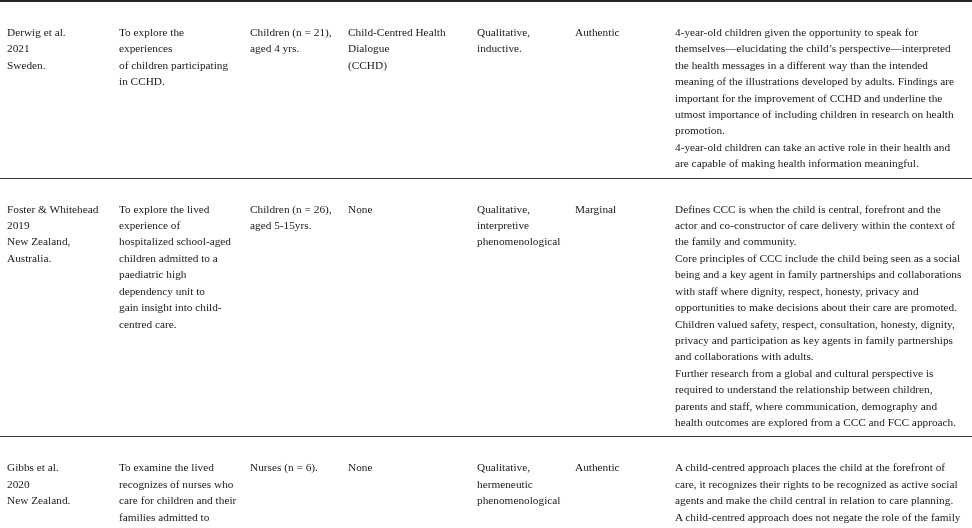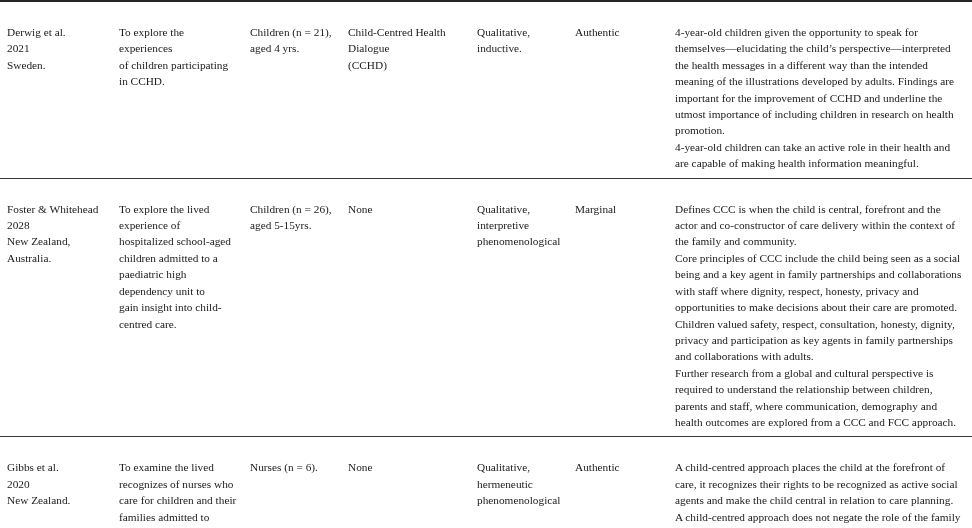--- a/index.html
+++ b/index.html
@@ -138,21 +138,21 @@
               <span class="para">4-year-old children given the opportunity to speak for themselves—elucidating the child’s perspective—interpreted the health messages in a different way than the intended meaning of the illustrations developed by adults. Findings are important for the improvement of CCHD and underline the utmost importance of including children in research on health promotion.</span>
               <span class="para">4-year-old children can take an active role in their health and are capable of making health information meaningful.</span>
             </span>
           </td>
       </tr>
 
       <tr class="row-sep r2">
         <td>
             <span class="cell-block">
               <span class="cell-line">Foster &amp; Whitehead</span>
-              <span class="cell-line">2028</span>
+              <span class="cell-line">2019</span>
               <span class="cell-line">New Zealand,</span>
               <span class="cell-line">Australia.</span>
             </span>
           </td>
         <td>
             <span class="cell-block">
               <span class="cell-line">To explore the lived</span>
               <span class="cell-line">experience of</span>
               <span class="cell-line">hospitalized school-aged</span>
               <span class="cell-line">children admitted to a</span>

